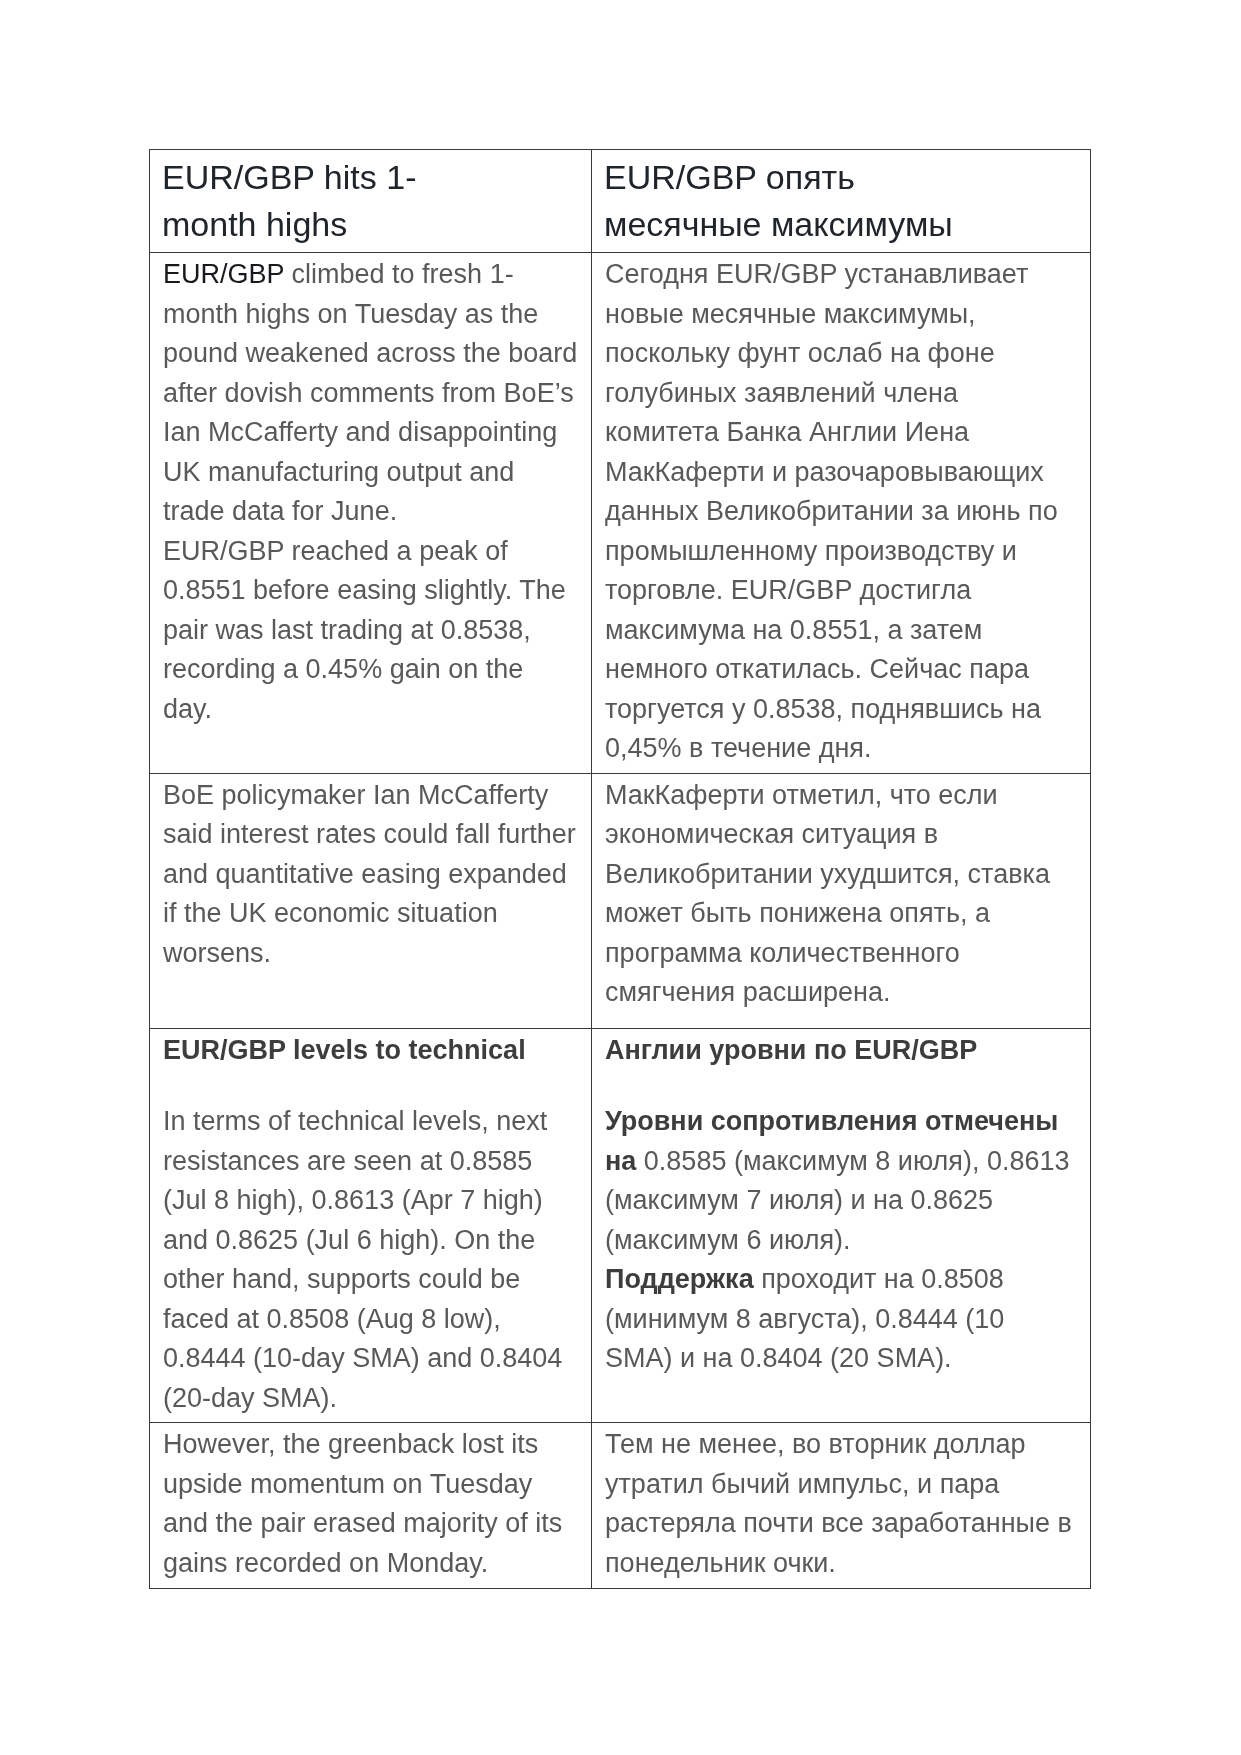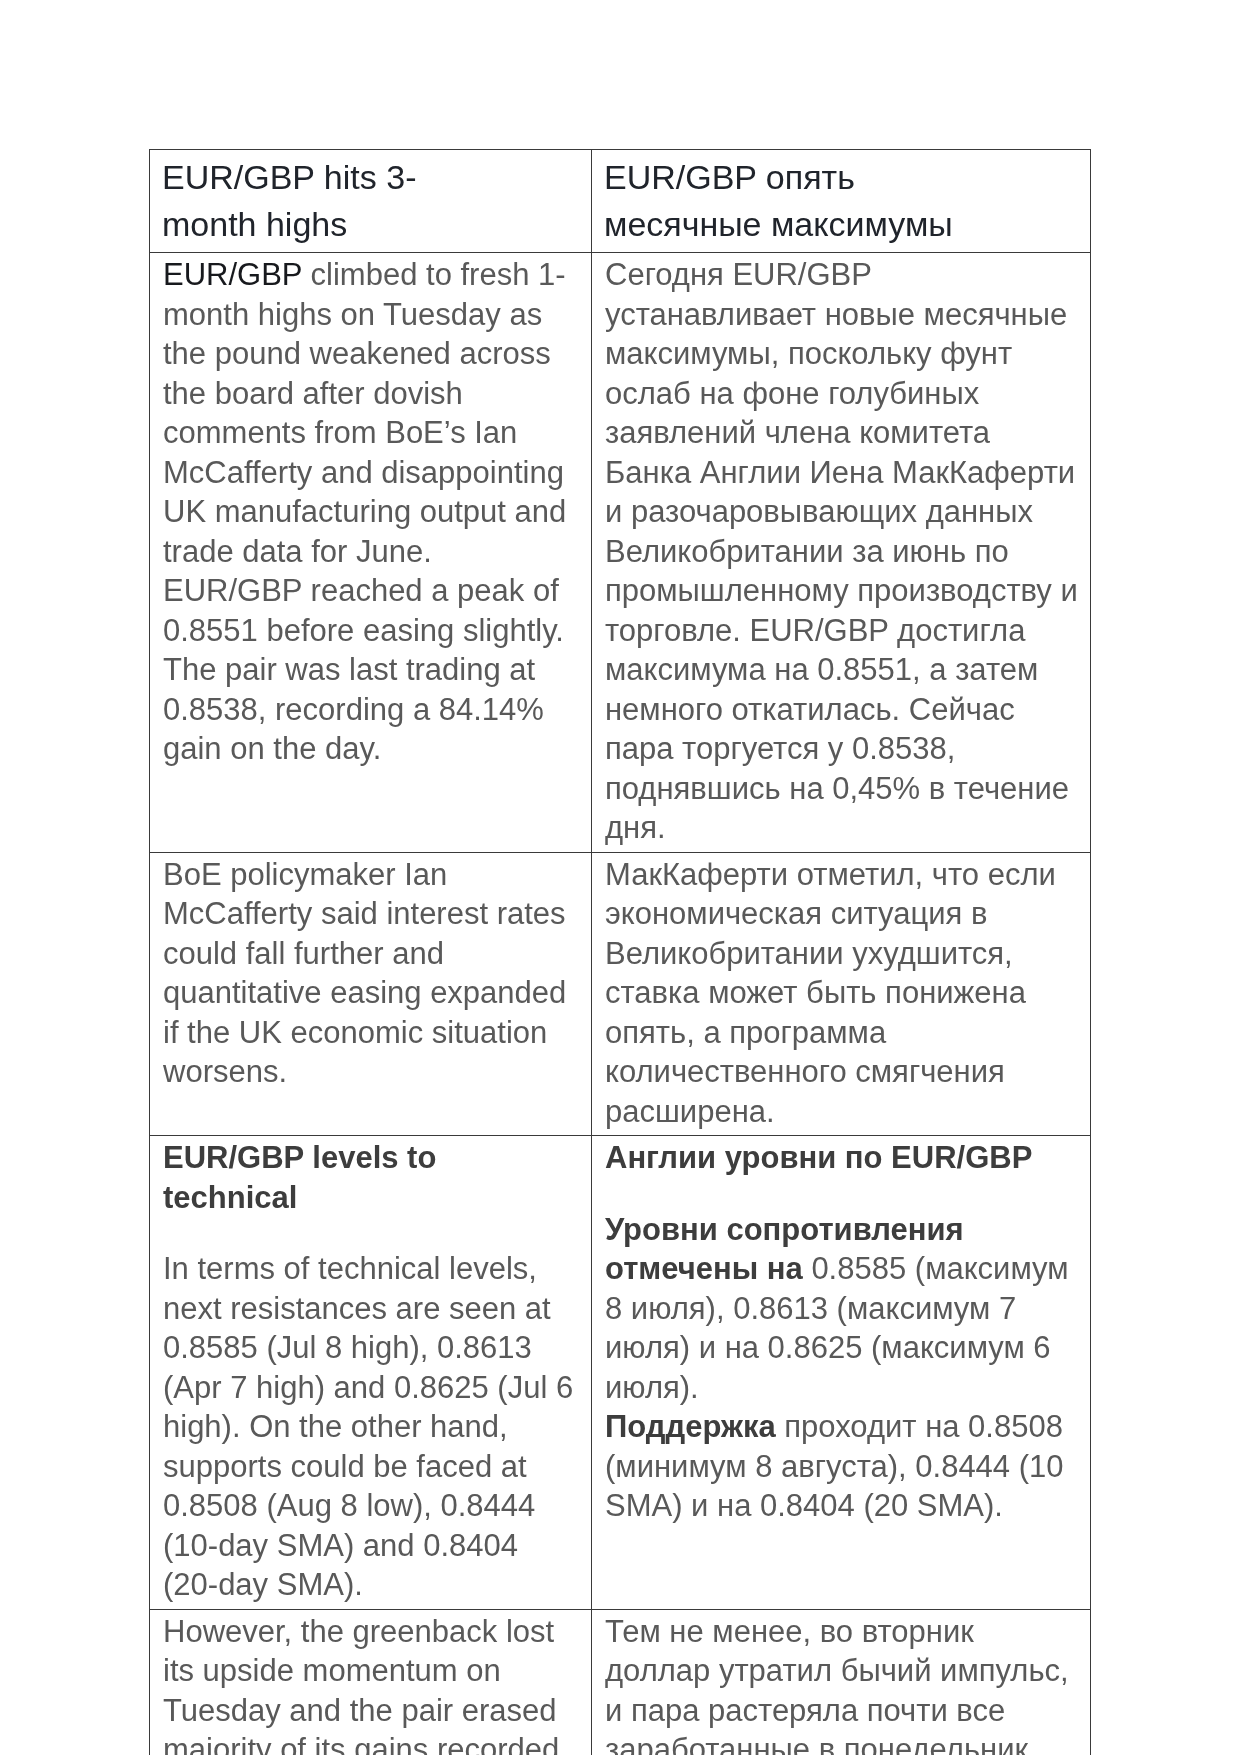--- a/index.html
+++ b/index.html
@@ -38,21 +38,21 @@
   }
   th {
     font-size: 34px;
     line-height: 47px;
     font-weight: 400;
     color: var(--header-text, #20242b);
     padding: 4px 12px 2px 12px;
     white-space: pre-line;
   }
   td {
-    font-size: 31px;
+    font-size: 27px;
     line-height: 39.5px;
     color: var(--body-text, #595959);
     padding: 2px 12px 4px 13px;
   }
   tr.header-row { height: 103px; }
   tr.row-0 { height: 515px; }
   tr.row-1 { height: 255px; }
   tr.row-2 { height: 387px; }
   tr.row-3 { height: 166px; }
   p.para { margin: 0; }
@@ -74,29 +74,29 @@
 <body>
 
 <div class="page">
   <table class="doc-table">
     <colgroup>
       <col class="col-en">
       <col class="col-ru">
     </colgroup>
     <tbody>
       <tr class="header-row">
-        <th>EUR/GBP hits 3-
+        <th>EUR/GBP hits 1-
 month highs</th>
         <th>EUR/GBP опять
 месячные максимумы</th>
       </tr>
       <tr class="row-0">
         <td>
             <p class="para"><span class="seg-ticker">EUR/GBP</span><span class="seg-normal"> climbed to fresh 1-month highs on Tuesday as the pound weakened across the board after dovish comments from BoE’s Ian McCafferty and disappointing UK manufacturing output and trade data for June.</span></p>
-            <p class="para"><span class="seg-normal">EUR/GBP reached a peak of 0.8551 before easing slightly. The pair was last trading at 0.8538, recording a 84.14% gain on the day.</span></p>
+            <p class="para"><span class="seg-normal">EUR/GBP reached a peak of 0.8551 before easing slightly. The pair was last trading at 0.8538, recording a 0.45% gain on the day.</span></p>
           </td>
         <td>
             <p class="para"><span class="seg-normal">Сегодня EUR/GBP устанавливает новые месячные максимумы, поскольку фунт ослаб на фоне голубиных заявлений члена комитета Банка Англии Иена МакКаферти и разочаровывающих данных Великобритании за июнь по промышленному производству и торговле. EUR/GBP достигла максимума на 0.8551, а затем немного откатилась. Сейчас пара торгуется у 0.8538, поднявшись на 0,45% в течение дня.</span></p>
           </td>
       </tr>
       <tr class="row-1">
         <td>
             <p class="para"><span class="seg-normal">BoE policymaker Ian McCafferty said interest rates could fall further and quantitative easing expanded if the UK economic situation worsens.</span></p>
           </td>
         <td>

